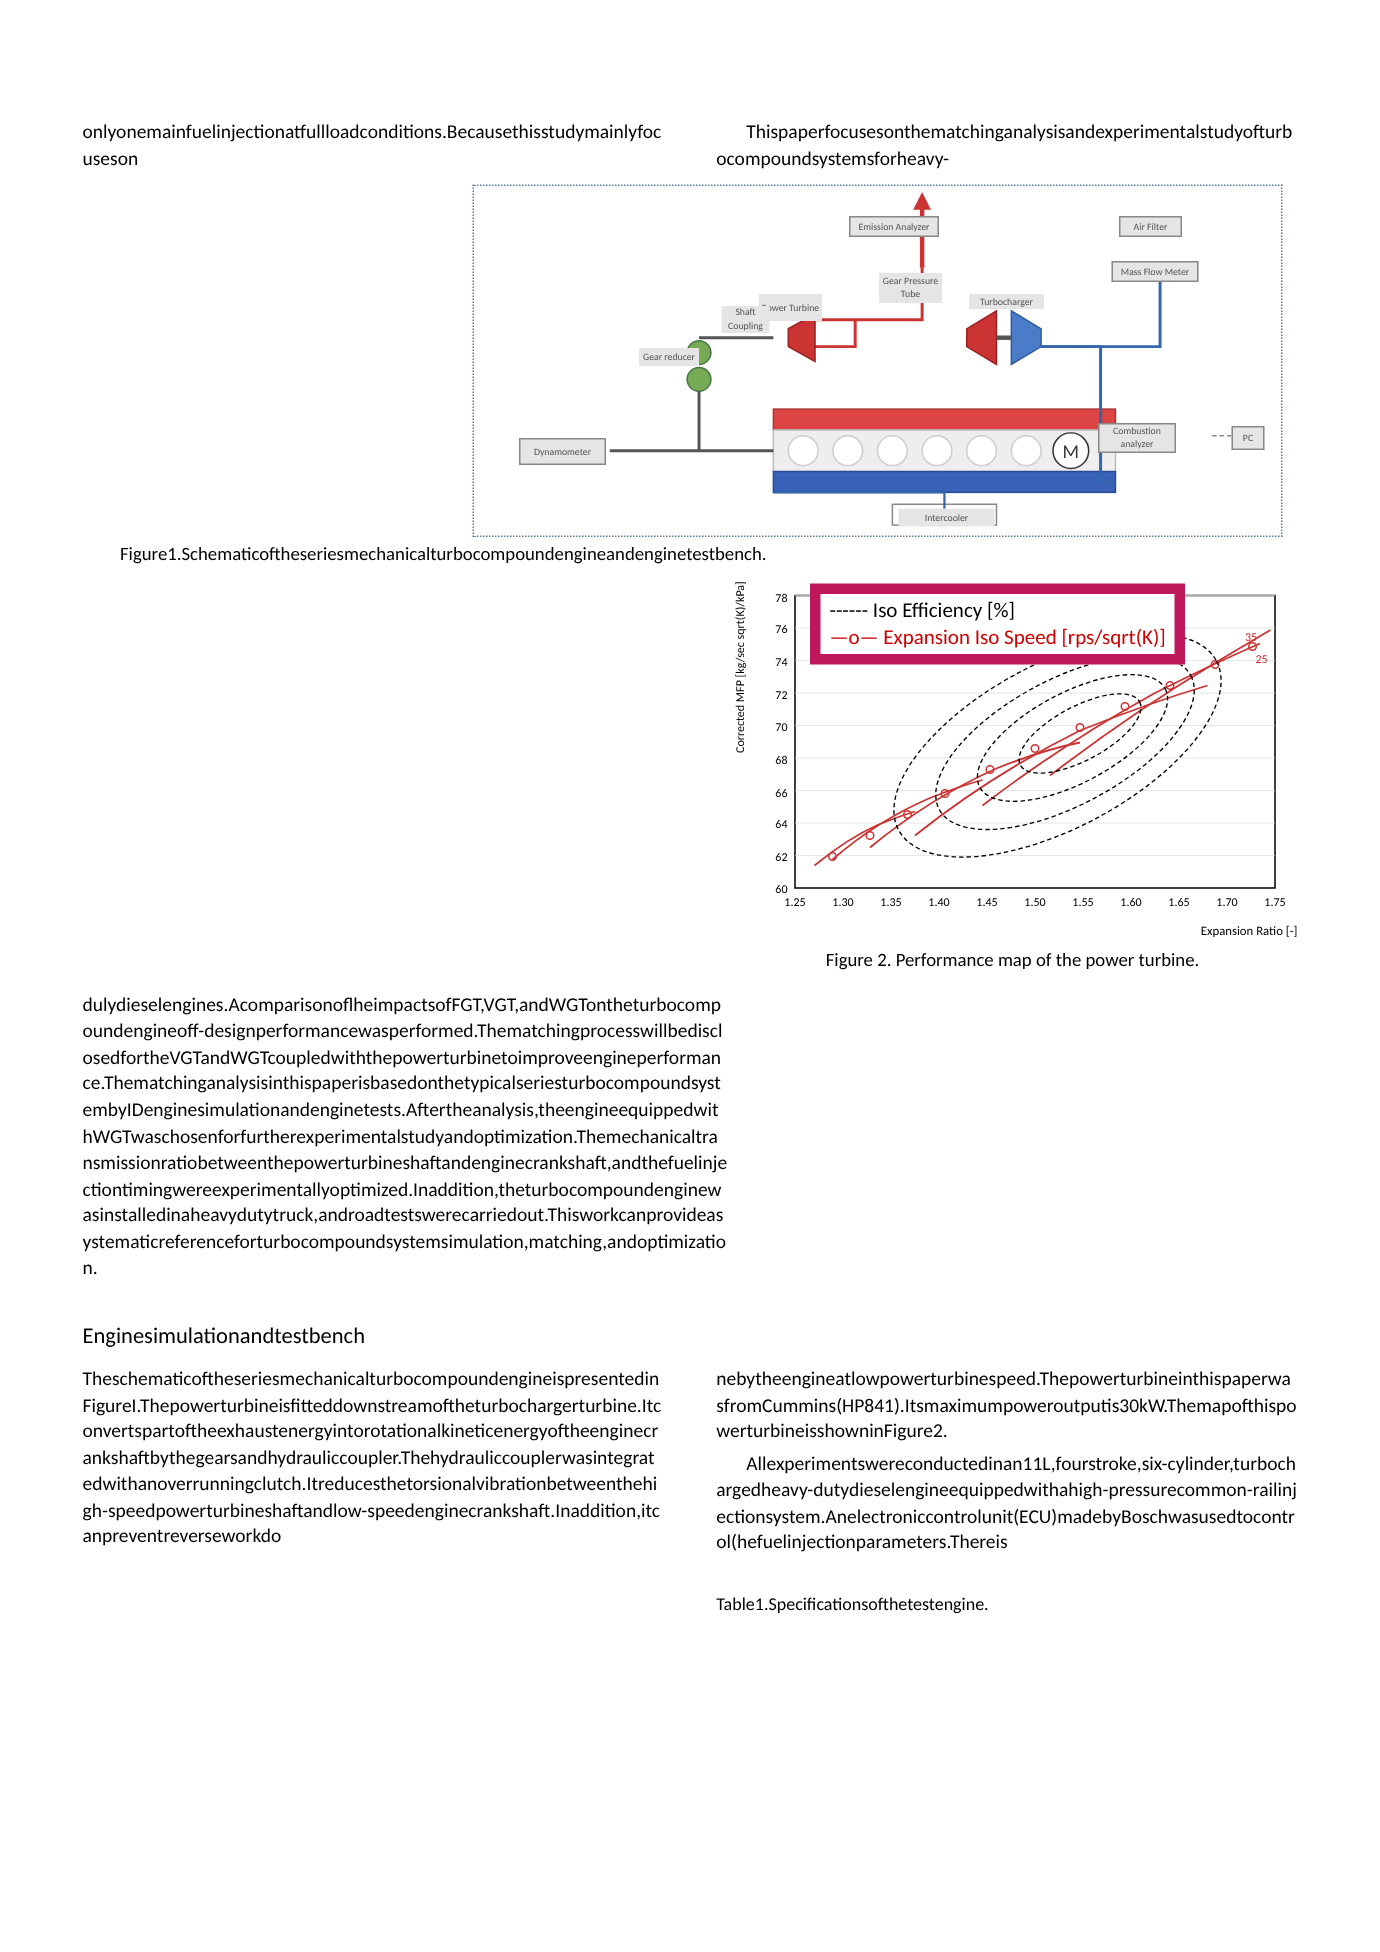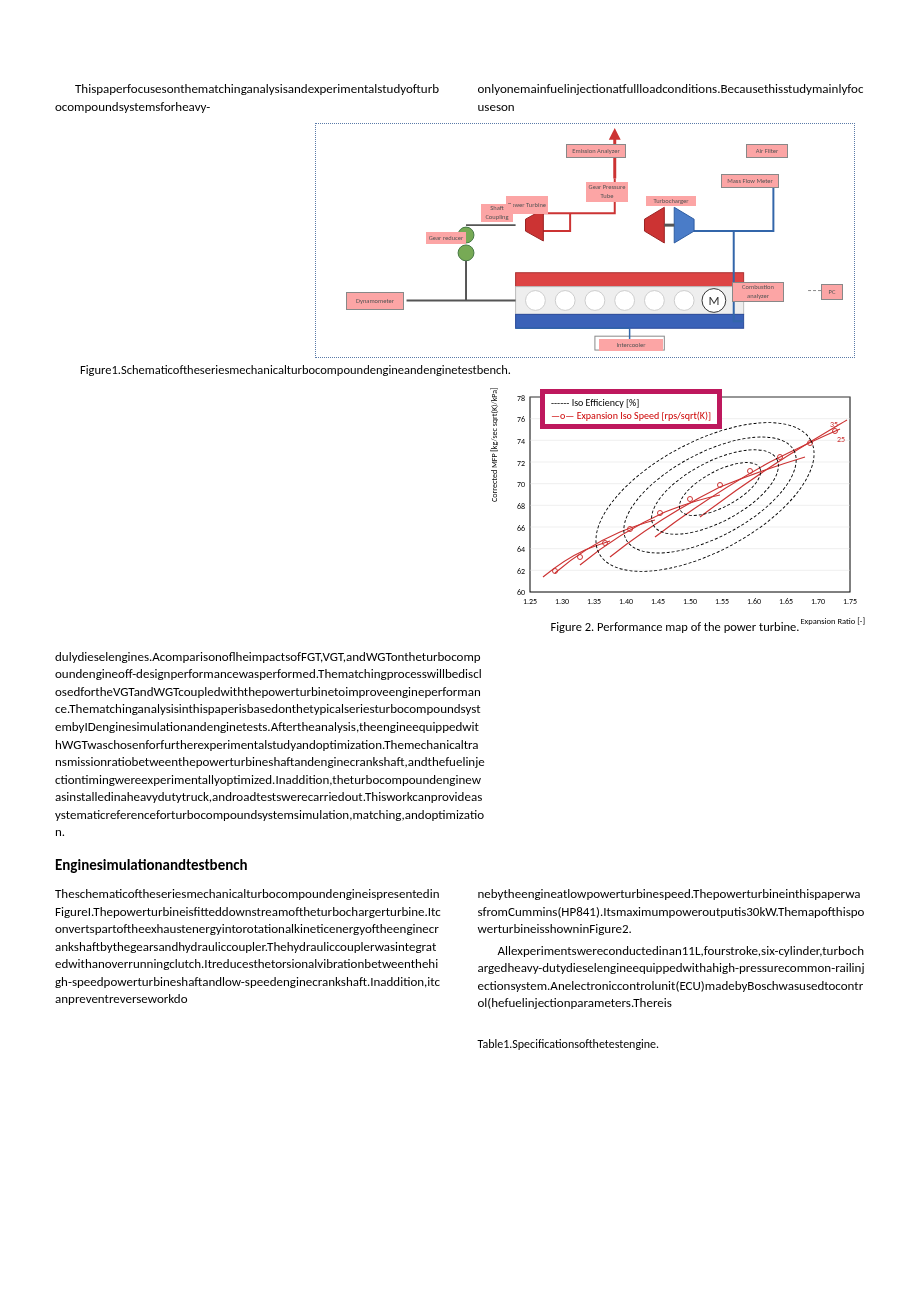--- a/index.html
+++ b/index.html
@@ -14,55 +14,55 @@
     padding: 80px 55px 30px 55px;
     position: relative;
   }
   .two-col { display: flex; gap: 35px; }
   .col { flex: 1; }
   .para { text-align: justify; word-break: break-all; }
   .indent { text-indent: 20px; }
   .figure-block { margin: 8px 0; }
   .fig-caption { font-size: 12.5px; margin-top: 4px; }
   .center-cap { text-align: center; margin-top: 6px; }
-  .section-title { font-size: 15px; font-weight: 700; margin: 14px 0 10px 0; }
+  .section-title { font-size: 15px; font-weight: 400; margin: 26px 0 10px 0; }
 
   
   .schematic-wrap { width: 540px; margin: 0 auto 0 260px; }
   .schematic {
     width: 540px; height: 235px;
     border: 1px dotted #5a7aa8;
     background: #fff;
     position: relative;
     font-size: 7px;
     color: #333;
   }
-  .sbox { position:absolute; border:1px solid #888; background:#fca5a5; display:flex; align-items:center; justify-content:center; text-align:center; padding:1px; font-size:6.5px; color:#555;}
+  .sbox { position:absolute; border:1px solid #888; background:#e5e5e5; display:flex; align-items:center; justify-content:center; text-align:center; padding:1px; font-size:6.5px; color:#555;}
   .svg-over { position:absolute; inset:0; width:100%; height:100%; }
 
   
   .chart-wrap { width: 380px; margin-left: auto; }
   .chart {
     width: 380px; height: 230px;
     position: relative;
     background:#fff;
   }
   .chart svg { width:100%; height:100%; display:block; }
-  .legend-box { position:absolute; left:55px; top:2px; border:5px solid #be185d; background:#fff; font-size:10px; padding:2px 6px; line-height:1.3;}
+  .legend-box { position:absolute; left:55px; top:2px; border:7px solid #be185d; background:#fff; font-size:14px; padding:2px 6px; line-height:1.3;}
   .legend-box .l1 { color:#000; }
   .legend-box .l2 { color:#c00; }
   .yaxis-label { position:absolute; left:4px; top:115px; transform:rotate(-90deg); transform-origin:left top; font-size:8px; white-space:nowrap;}
   .xaxis-label { position:absolute; left:12px; right:0; bottom:2px; text-align:right; font-size:8.5px;}
 </style>
 </head>
 <body>
 
 <div class="two-col">
+  <div class="col para">onlyonemainfuelinjectionatfullloadconditions.Becausethisstudymainlyfocuseson</div>
   <div class="col para indent">Thispaperfocusesonthematchinganalysisandexperimentalstudyofturbocompoundsystemsforheavy-</div>
-  <div class="col para">onlyonemainfuelinjectionatfullloadconditions.Becausethisstudymainlyfocuseson</div>
 </div>
 
 <div class="figure-block">
   <div class="schematic-wrap">
     <div class="schematic">
       <svg class="svg-over" viewBox="0 0 540 235">
 
         <line x1="300" y1="12" x2="300" y2="55" stroke="#c33" stroke-width="3"></line>
         <polygon points="300,4 294,16 306,16" fill="#c33"></polygon>
 
@@ -101,21 +101,21 @@
         <line x1="90" y1="178" x2="200" y2="178" stroke="#555" stroke-width="2"></line>
 
         <circle cx="400" cy="178" r="12" fill="#fff" stroke="#333"></circle>
         <text x="400" y="183" text-anchor="middle" font-size="13" fill="#333">M</text>
 
         <line x1="430" y1="168" x2="470" y2="168" stroke="#888" stroke-width="1" stroke-dasharray="3 2"></line>
         <line x1="495" y1="168" x2="510" y2="168" stroke="#888" stroke-width="1" stroke-dasharray="3 2"></line>
       </svg>
       <div class="sbox" style="left:250px; top:20px; width:60px; height:14px;">Emission Analyzer</div>
       <div class="sbox" style="left:430px; top:20px; width:42px; height:14px;">Air Filter</div>
-      <div class="sbox" style="left:405px; top:50px; width:58px; height:14px;">Mass Flow Meter</div>
+      <div class="sbox" style="left:425px; top:50px; width:58px; height:14px;">Mass Flow Meter</div>
       <div class="sbox" style="left:270px; top:58px; width:42px; height:20px; border:none;">Gear Pressure Tube</div>
       <div class="sbox" style="left:330px; top:72px; width:50px; height:10px; border:none;">Turbocharger</div>
       <div class="sbox" style="left:190px; top:72px; width:42px; height:18px; border:none;">Power Turbine</div>
       <div class="sbox" style="left:165px; top:80px; width:32px; height:18px; border:none;">Shaft Coupling</div>
       <div class="sbox" style="left:110px; top:108px; width:40px; height:12px; border:none;">Gear reducer</div>
       <div class="sbox" style="left:30px; top:168px; width:58px; height:18px;">Dynamometer</div>
       <div class="sbox" style="left:416px; top:158px; width:52px; height:20px;">Combustion analyzer</div>
       <div class="sbox" style="left:505px; top:160px; width:22px; height:16px;">PC</div>
       <div class="sbox" style="left:283px; top:215px; width:64px; height:12px; border:none;">Intercooler</div>
     </div>
@@ -201,21 +201,21 @@
           <text x="365" y="217" text-anchor="middle">1.75</text>
         </g>
       </svg>
       <div class="legend-box">
         <div class="l1">------ <span>Iso Efficiency [%]</span></div>
         <div class="l2">—o— <span>Expansion Iso Speed [rps/sqrt(K)]</span></div>
       </div>
       <div class="yaxis-label">Corrected MFP [kg/sec sqrt(K)/kPa]</div>
       <div class="xaxis-label" style="bottom:-10px;">Expansion Ratio [-]</div>
     </div>
-    <div class="fig-caption center-cap" style="margin-top:2px;">Figure 2. Performance map of the power turbine.</div>
+    <div class="fig-caption center-cap" style="margin-top:16px;">Figure 2. Performance map of the power turbine.</div>
   </div>
 </div>
 
 <div style="width:430px; margin-top:12px;" class="para">dulydieselengines.AcomparisonoflheimpactsofFGT,VGT,andWGTontheturbocompoundengineoff-designperformancewasperformed.ThematchingprocesswillbedisclosedfortheVGTandWGTcoupledwiththepowerturbinetoimproveengineperformance.ThematchinganalysisinthispaperisbasedonthetypicalseriesturbocompoundsystembyIDenginesimulationandenginetests.Aftertheanalysis,theengineequippedwithWGTwaschosenforfurtherexperimentalstudyandoptimization.Themechanicaltransmissionratiobetweenthepowerturbineshaftandenginecrankshaft,andthefuelinjectiontimingwereexperimentallyoptimized.Inaddition,theturbocompoundenginewasinstalledinaheavydutytruck,androadtestswerecarriedout.Thisworkcanprovideasystematicreferenceforturbocompoundsystemsimulation,matching,andoptimization.</div>
 
 <div class="section-title">Enginesimulationandtestbench</div>
 
 <div class="two-col">
   <div class="col para">TheschematicoftheseriesmechanicalturbocompoundengineispresentedinFigureI.Thepowerturbineisfitteddownstreamoftheturbochargerturbine.Itconvertspartoftheexhaustenergyintorotationalkineticenergyoftheenginecrankshaftbythegearsandhydrauliccoupler.Thehydrauliccouplerwasintegratedwithanoverrunningclutch.Itreducesthetorsionalvibrationbetweenthehigh-speedpowerturbineshaftandlow-speedenginecrankshaft.Inaddition,itcanpreventreverseworkdo</div>
   <div class="col">

